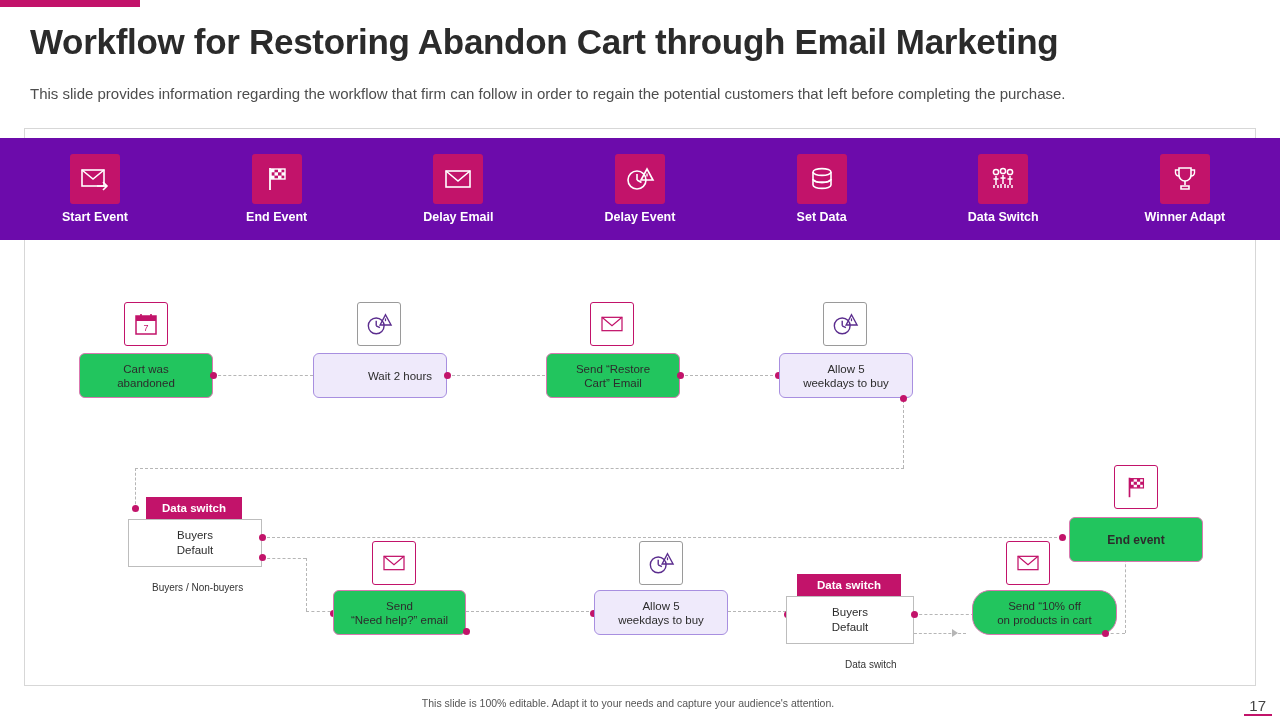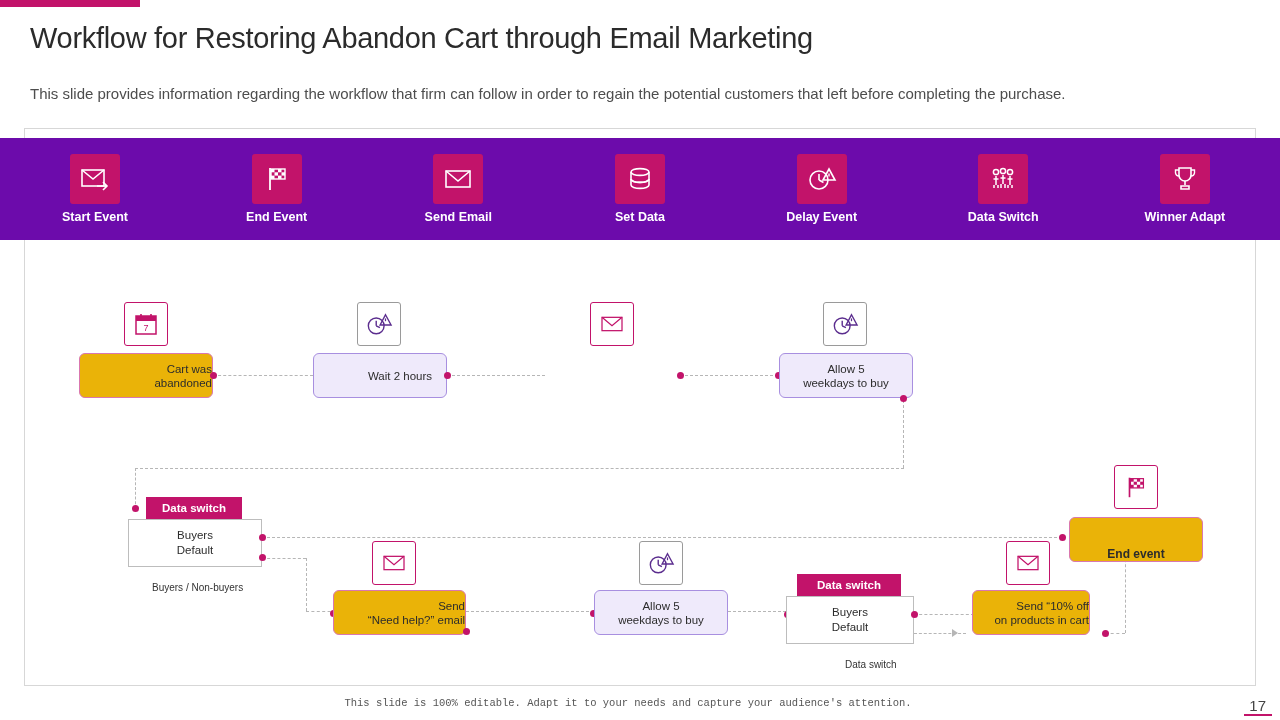--- a/index.html
+++ b/index.html
@@ -1,57 +1,57 @@
 <!DOCTYPE html>
 <html><head>
 <meta charset="utf-8">
 <style>
   html,body{margin:0;padding:0;}
   body{width:1280px;height:720px;background:#ffffff;font-family:"Liberation Sans",sans-serif;position:relative;overflow:hidden;}
 
   
   .top-accent{position:absolute;left:0;top:0;width:140px;height:7px;background:#c2136a;}
 
-  .title{position:absolute;left:30px;top:22px;font-size:29px;color:#2b2b2b;font-weight:400;letter-spacing:-0.3px;white-space:nowrap;}
+  .title{position:absolute;left:30px;top:22px;font-size:35px;color:#2b2b2b;font-weight:700;letter-spacing:-0.3px;white-space:nowrap;}
   .subtitle{position:absolute;left:30px;top:85px;font-size:15px;color:#4d4d4d;white-space:nowrap;}
 
   
   .panel{position:absolute;left:24px;top:128px;width:1232px;height:558px;border:1px solid #d7d7d7;box-sizing:border-box;background:#fff;}
 
   
   .legend-band{position:absolute;left:0;top:138px;width:1280px;height:102px;background:#6a0dad;background:#6c0bab;}
   .legend{position:absolute;left:0;top:138px;width:1280px;height:102px;display:flex;align-items:center;justify-content:space-between;padding:0 34px;box-sizing:border-box;}
   .legend-item{display:flex;flex-direction:column;align-items:center;width:122px;}
   .legend-icon{width:50px;height:50px;background:#c2136a;border-radius:3px;display:flex;align-items:center;justify-content:center;}
   .legend-icon svg{display:block;}
   .legend-label{margin-top:6px;color:#ffffff;font-size:12.5px;font-weight:bold;white-space:nowrap;}
 
   
   .canvas{position:absolute;left:0;top:240px;width:1280px;height:446px;}
 
   .node{position:absolute;box-sizing:border-box;border-radius:6px;display:flex;align-items:center;justify-content:center;text-align:center;font-size:11.5px;line-height:14px;color:#2c2c2c;}
-  .node.pink{background:#eab308;border:1px solid #d977b0;align-items:flex-end;}
+  .node.pink{background:#22c55e;border:1px solid #d977b0;}
   .node.lilac{background:#efeafb;border:1px solid #a88fe0;}
 
   .iconbox{position:absolute;width:44px;height:44px;box-sizing:border-box;background:#ffffff;border:1px solid #9a9a9a;border-radius:3px;display:flex;align-items:center;justify-content:center;}
   .iconbox.pinkb{border-color:#c2136a;}
 
   .switch-head{position:absolute;background:#c2136a;color:#fff;font-size:11.5px;font-weight:bold;height:22px;display:flex;align-items:center;justify-content:center;}
   .switch-body{position:absolute;background:#fff;border:1px solid #bdbdbd;box-sizing:border-box;display:flex;flex-direction:column;align-items:center;justify-content:center;font-size:11.5px;line-height:15px;color:#2c2c2c;}
 
   .cap{position:absolute;font-size:10px;color:#333;white-space:nowrap;}
 
   .dot{position:absolute;width:7px;height:7px;border-radius:50%;background:#c2136a;}
 
   .hline{position:absolute;height:0;border-top:1px dashed #b6b6b6;}
   .vline{position:absolute;width:0;border-left:1px dashed #b6b6b6;}
 
   .arrow{position:absolute;width:0;height:0;border-top:4px solid transparent;border-bottom:4px solid transparent;border-left:6px solid #b6b6b6;}
 
-  .footer{position:absolute;left:0;top:697px;width:1256px;text-align:center;font-size:10.5px;color:#555;font-family:Liberation Mono, monospace;}
+  .footer{position:absolute;left:0;top:697px;width:1256px;text-align:center;font-size:10.5px;color:#555;}
   .pagenum{position:absolute;right:14px;top:697px;font-size:15px;color:#444;}
   .pagerule{position:absolute;right:8px;top:714px;width:28px;height:2px;background:#c2136a;}
 </style>
 </head>
 <body>
 
 <div class="top-accent"></div>
 
 <div class="title">Workflow for Restoring Abandon Cart through Email Marketing</div>
 <div class="subtitle">This slide provides information regarding the workflow that firm can follow in order to regain the potential customers that left before completing the purchase.</div>
@@ -88,45 +88,45 @@
     <div class="legend-label">End Event</div>
   </div>
 
   <div class="legend-item">
     <div class="legend-icon">
       <svg width="30" height="24" viewBox="0 0 30 24">
           <rect x="3" y="4" width="24" height="16" fill="none" stroke="#fff" stroke-width="1.6"></rect>
           <path d="M3 4 L15 14 L27 4" fill="none" stroke="#fff" stroke-width="1.6"></path>
         </svg>
     </div>
-    <div class="legend-label">Send Email</div>
+    <div class="legend-label">Delay Email</div>
+  </div>
+
+  <div class="legend-item">
+    <div class="legend-icon">
+      <svg width="30" height="28" viewBox="0 0 30 28">
+          <circle cx="12" cy="15" r="9" fill="none" stroke="#fff" stroke-width="1.6"></circle>
+          <path d="M12 15 L12 9 M12 15 L16.5 17.5" stroke="#fff" stroke-width="1.6" fill="none"></path>
+          <path d="M22 4 L28 15 L16 15 Z" fill="none" stroke="#fff" stroke-width="1.6"></path>
+          <path d="M22 8.5 L22 11.5" stroke="#fff" stroke-width="1.4"></path>
+        </svg>
+    </div>
+    <div class="legend-label">Delay Event</div>
   </div>
 
   <div class="legend-item">
     <div class="legend-icon">
       <svg width="28" height="28" viewBox="0 0 28 28">
           <ellipse cx="14" cy="7" rx="9" ry="3.4" fill="none" stroke="#fff" stroke-width="1.6"></ellipse>
           <path d="M5 7 L5 14 A9 3.4 0 0 0 23 14 L23 7" fill="none" stroke="#fff" stroke-width="1.6"></path>
           <path d="M5 14 A9 3.4 0 0 0 23 14" fill="none" stroke="#fff" stroke-width="1.6"></path>
           <path d="M5 14 L5 20 A9 3.4 0 0 0 23 20 L23 14" fill="none" stroke="#fff" stroke-width="1.6"></path>
         </svg>
     </div>
     <div class="legend-label">Set Data</div>
-  </div>
-
-  <div class="legend-item">
-    <div class="legend-icon">
-      <svg width="30" height="28" viewBox="0 0 30 28">
-          <circle cx="12" cy="15" r="9" fill="none" stroke="#fff" stroke-width="1.6"></circle>
-          <path d="M12 15 L12 9 M12 15 L16.5 17.5" stroke="#fff" stroke-width="1.6" fill="none"></path>
-          <path d="M22 4 L28 15 L16 15 Z" fill="none" stroke="#fff" stroke-width="1.6"></path>
-          <path d="M22 8.5 L22 11.5" stroke="#fff" stroke-width="1.4"></path>
-        </svg>
-    </div>
-    <div class="legend-label">Delay Event</div>
   </div>
 
   <div class="legend-item">
     <div class="legend-icon">
       <svg width="30" height="26" viewBox="0 0 30 26">
           <circle cx="8" cy="6" r="2.6" fill="none" stroke="#fff" stroke-width="1.5"></circle>
           <circle cx="15" cy="5" r="2.6" fill="none" stroke="#fff" stroke-width="1.5"></circle>
           <circle cx="22" cy="6" r="2.6" fill="none" stroke="#fff" stroke-width="1.5"></circle>
           <path d="M8 10 L8 19 M5.5 13 L10.5 13 M6 19 L6 22 M10 19 L10 22" stroke="#fff" stroke-width="1.5" fill="none"></path>
           <path d="M15 9 L15 18 M12.5 12 L17.5 12 M13 18 L13 22 M17 18 L17 22" stroke="#fff" stroke-width="1.5" fill="none"></path>
@@ -217,20 +217,24 @@
     <span>Cart was</span>
     <span>abandoned</span>
   </div>
   <div class="dot" style="left:210px;top:132px;"></div>
 
   <div class="node lilac" style="left:313px;top:113px;width:134px;height:45px;padding-left:40px;">
     <span>Wait 2 hours</span>
   </div>
   <div class="dot" style="left:444px;top:132px;"></div>
 
+  <div class="node pink" style="left:546px;top:113px;width:134px;height:45px;flex-direction:column;">
+    <span>Send “Restore</span>
+    <span>Cart” Email</span>
+  </div>
   <div class="dot" style="left:677px;top:132px;"></div>
   <div class="dot" style="left:775px;top:132px;"></div>
 
   <div class="node lilac" style="left:779px;top:113px;width:134px;height:45px;flex-direction:column;">
     <span>Allow 5</span>
     <span>weekdays to buy</span>
   </div>
   <div class="dot" style="left:900px;top:155px;"></div>
 
   <div class="dot" style="left:132px;top:265px;"></div>
@@ -292,21 +296,21 @@
 
   <div class="dot" style="left:784px;top:371px;"></div>
   <div class="switch-head" style="left:797px;top:334px;width:104px;">Data switch</div>
   <div class="switch-body" style="left:786px;top:356px;width:128px;height:48px;">
     <span>Buyers</span>
     <span>Default</span>
   </div>
   <div class="dot" style="left:911px;top:371px;"></div>
   <div class="cap" style="left:845px;top:419px;">Data switch</div>
 
-  <div class="node pink" style="left:972px;top:350px;width:118px;height:45px;flex-direction:column;">
+  <div class="node pink" style="left:972px;top:350px;width:145px;height:45px;flex-direction:column;border-radius:18px;">
     <span>Send “10% off</span>
     <span>on products in cart</span>
   </div>
   <div class="dot" style="left:1102px;top:390px;"></div>
 
   <div class="node pink" style="left:1069px;top:277px;width:134px;height:45px;font-weight:bold;font-size:12px;">
     <span>End event</span>
   </div>
 
 </div>

